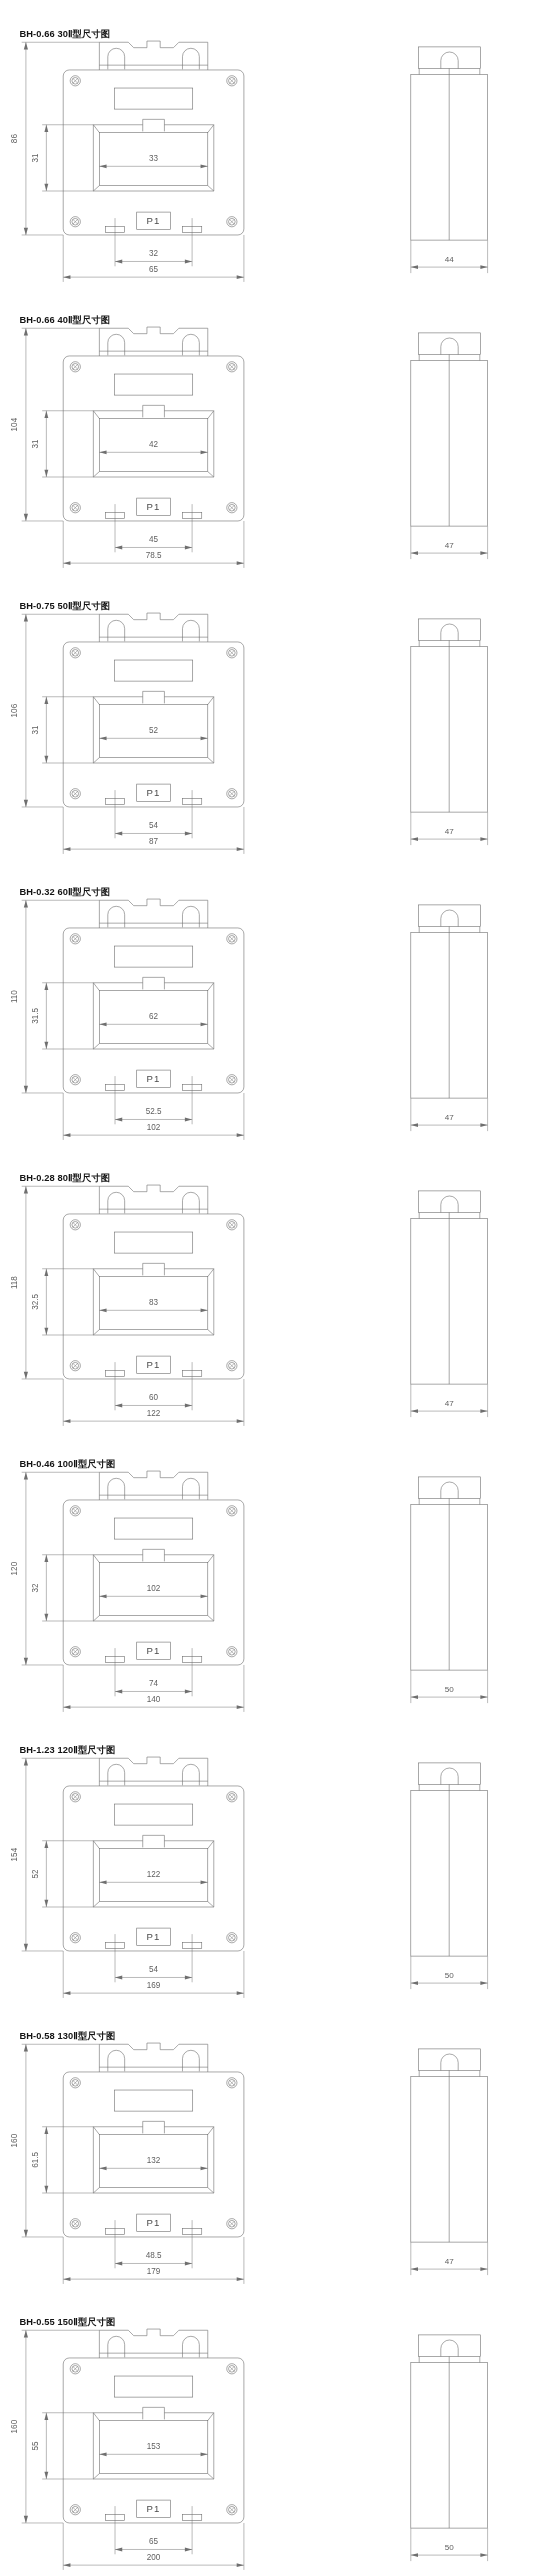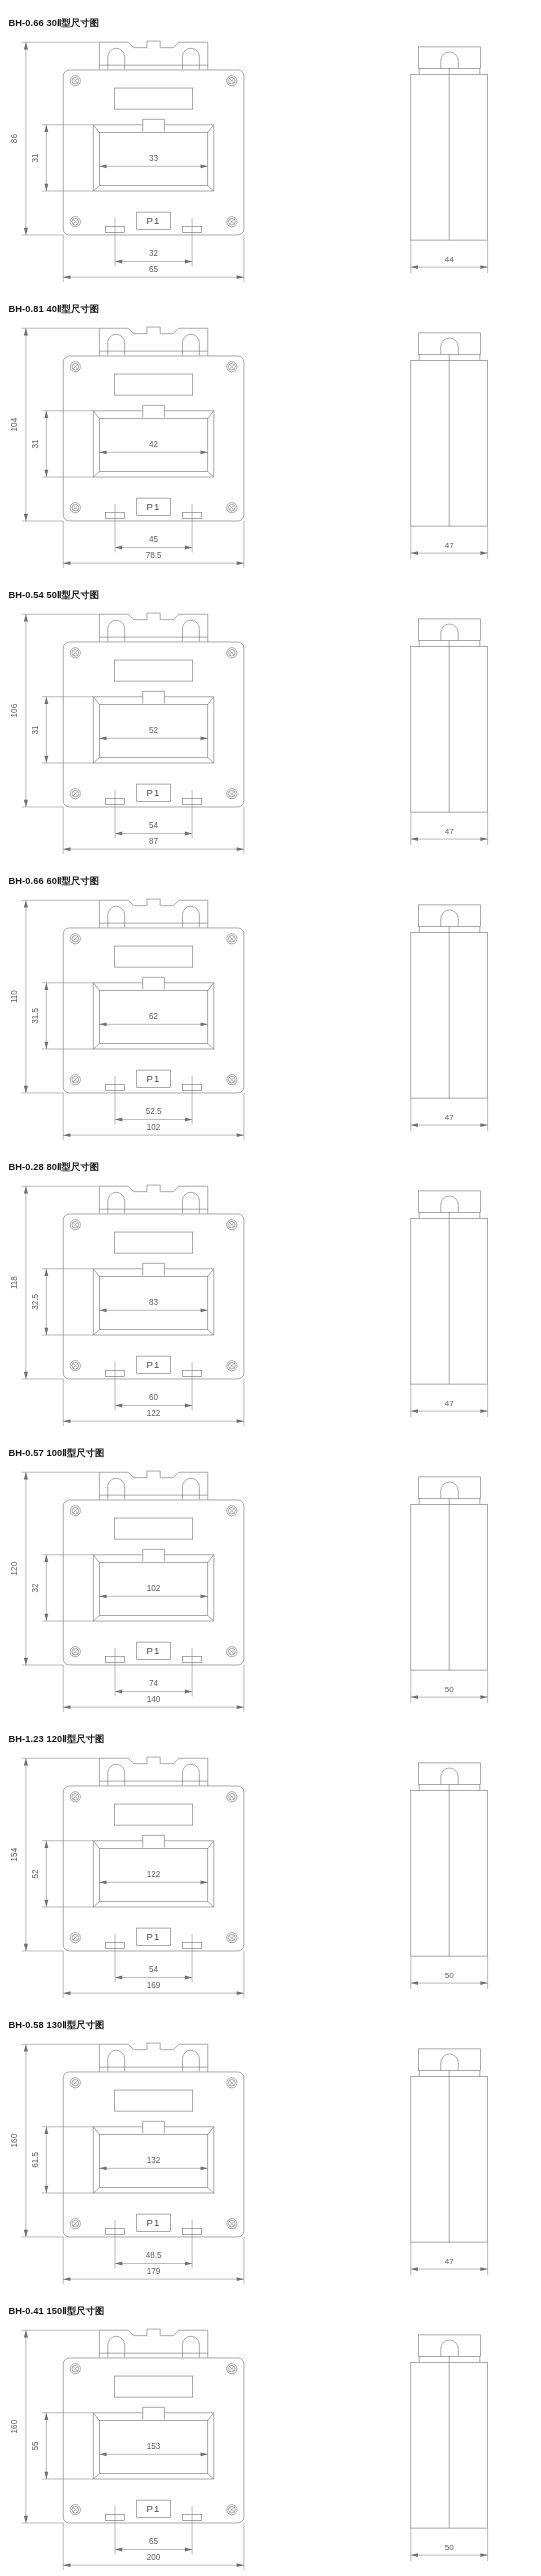--- a/index.html
+++ b/index.html
@@ -4,21 +4,21 @@
 <style>
   :root{
     --bg:#ffffff;
     --line:#6f6f6f;
     --dim-text:#5f5f5f;
     --title:#141414;
   }
   html,body{margin:0;padding:0;background:var(--bg);}
   body{width:542px;height:2576px;position:relative;font-family:"Liberation Sans",sans-serif;}
   .section{position:relative;width:542px;height:286px;overflow:visible;}
-  .title{position:absolute;left:8.4px;top:17px;margin:0;
+  .title{position:absolute;left:8.4px;top:17px;margin:11px;
          font:bold 9.3px "Liberation Sans",sans-serif;color:var(--title);letter-spacing:0.1px;}
   svg.front{position:absolute;left:0;top:35px;}
   svg.side{position:absolute;left:397px;top:35px;}
   .ln{stroke:var(--line);fill:none;stroke-width:1;}
   .thin{stroke:var(--line);fill:none;stroke-width:.8;}
   .fillw{fill:#ffffff;}
   .arrow{fill:var(--line);stroke:none;}
   .dim{font:13.5px "Liberation Sans",sans-serif;fill:var(--dim-text);text-anchor:middle;}
   .p1t{font:16px "Liberation Sans",sans-serif;fill:#4a4a4a;text-anchor:middle;letter-spacing:2px;}
 </style>
@@ -130,21 +130,21 @@
       <path class="thin" d="M23,341 V396 M151,341 V396"></path>
       <path class="thin" d="M23,386 H151"></path>
       <polygon class="arrow" points="23,386 35,382.8 35,389.2"></polygon>
       <polygon class="arrow" points="151,386 139,382.8 139,389.2"></polygon>
       <text class="dim" x="87" y="377">44</text>
     </g>
   </svg>
 </section>
 
 <section class="section">
-  <h2 class="title">BH-0.81 40Ⅱ型尺寸图</h2>
+  <h2 class="title">BH-0.66 40Ⅱ型尺寸图</h2>
 
   <svg class="front" width="271" height="253" viewBox="0 0 450 420">
 
     <g>
       <path class="ln" d="M165,58 V12 H213 L222,21 H244 V10 H266 V21 H288 L297,12 H345 V58"></path>
       <path class="ln" d="M165,50 H345"></path>
       <path class="ln" d="M179,57 V36 A14,14 0 0 1 207,36 V57"></path>
       <path class="ln" d="M303,57 V36 A14,14 0 0 1 331,36 V57"></path>
     </g>
 
@@ -240,21 +240,21 @@
       <path class="thin" d="M23,341 V396 M151,341 V396"></path>
       <path class="thin" d="M23,386 H151"></path>
       <polygon class="arrow" points="23,386 35,382.8 35,389.2"></polygon>
       <polygon class="arrow" points="151,386 139,382.8 139,389.2"></polygon>
       <text class="dim" x="87" y="377">47</text>
     </g>
   </svg>
 </section>
 
 <section class="section">
-  <h2 class="title">BH-0.54 50Ⅱ型尺寸图</h2>
+  <h2 class="title">BH-0.75 50Ⅱ型尺寸图</h2>
 
   <svg class="front" width="271" height="253" viewBox="0 0 450 420">
 
     <g>
       <path class="ln" d="M165,58 V12 H213 L222,21 H244 V10 H266 V21 H288 L297,12 H345 V58"></path>
       <path class="ln" d="M165,50 H345"></path>
       <path class="ln" d="M179,57 V36 A14,14 0 0 1 207,36 V57"></path>
       <path class="ln" d="M303,57 V36 A14,14 0 0 1 331,36 V57"></path>
     </g>
 
@@ -350,21 +350,21 @@
       <path class="thin" d="M23,341 V396 M151,341 V396"></path>
       <path class="thin" d="M23,386 H151"></path>
       <polygon class="arrow" points="23,386 35,382.8 35,389.2"></polygon>
       <polygon class="arrow" points="151,386 139,382.8 139,389.2"></polygon>
       <text class="dim" x="87" y="377">47</text>
     </g>
   </svg>
 </section>
 
 <section class="section">
-  <h2 class="title">BH-0.66 60Ⅱ型尺寸图</h2>
+  <h2 class="title">BH-0.32 60Ⅱ型尺寸图</h2>
 
   <svg class="front" width="271" height="253" viewBox="0 0 450 420">
 
     <g>
       <path class="ln" d="M165,58 V12 H213 L222,21 H244 V10 H266 V21 H288 L297,12 H345 V58"></path>
       <path class="ln" d="M165,50 H345"></path>
       <path class="ln" d="M179,57 V36 A14,14 0 0 1 207,36 V57"></path>
       <path class="ln" d="M303,57 V36 A14,14 0 0 1 331,36 V57"></path>
     </g>
 
@@ -570,21 +570,21 @@
       <path class="thin" d="M23,341 V396 M151,341 V396"></path>
       <path class="thin" d="M23,386 H151"></path>
       <polygon class="arrow" points="23,386 35,382.8 35,389.2"></polygon>
       <polygon class="arrow" points="151,386 139,382.8 139,389.2"></polygon>
       <text class="dim" x="87" y="377">47</text>
     </g>
   </svg>
 </section>
 
 <section class="section">
-  <h2 class="title">BH-0.57 100Ⅱ型尺寸图</h2>
+  <h2 class="title">BH-0.46 100Ⅱ型尺寸图</h2>
 
   <svg class="front" width="271" height="253" viewBox="0 0 450 420">
 
     <g>
       <path class="ln" d="M165,58 V12 H213 L222,21 H244 V10 H266 V21 H288 L297,12 H345 V58"></path>
       <path class="ln" d="M165,50 H345"></path>
       <path class="ln" d="M179,57 V36 A14,14 0 0 1 207,36 V57"></path>
       <path class="ln" d="M303,57 V36 A14,14 0 0 1 331,36 V57"></path>
     </g>
 
@@ -900,21 +900,21 @@
       <path class="thin" d="M23,341 V396 M151,341 V396"></path>
       <path class="thin" d="M23,386 H151"></path>
       <polygon class="arrow" points="23,386 35,382.8 35,389.2"></polygon>
       <polygon class="arrow" points="151,386 139,382.8 139,389.2"></polygon>
       <text class="dim" x="87" y="377">47</text>
     </g>
   </svg>
 </section>
 
 <section class="section">
-  <h2 class="title">BH-0.41 150Ⅱ型尺寸图</h2>
+  <h2 class="title">BH-0.55 150Ⅱ型尺寸图</h2>
 
   <svg class="front" width="271" height="253" viewBox="0 0 450 420">
 
     <g>
       <path class="ln" d="M165,58 V12 H213 L222,21 H244 V10 H266 V21 H288 L297,12 H345 V58"></path>
       <path class="ln" d="M165,50 H345"></path>
       <path class="ln" d="M179,57 V36 A14,14 0 0 1 207,36 V57"></path>
       <path class="ln" d="M303,57 V36 A14,14 0 0 1 331,36 V57"></path>
     </g>
 

